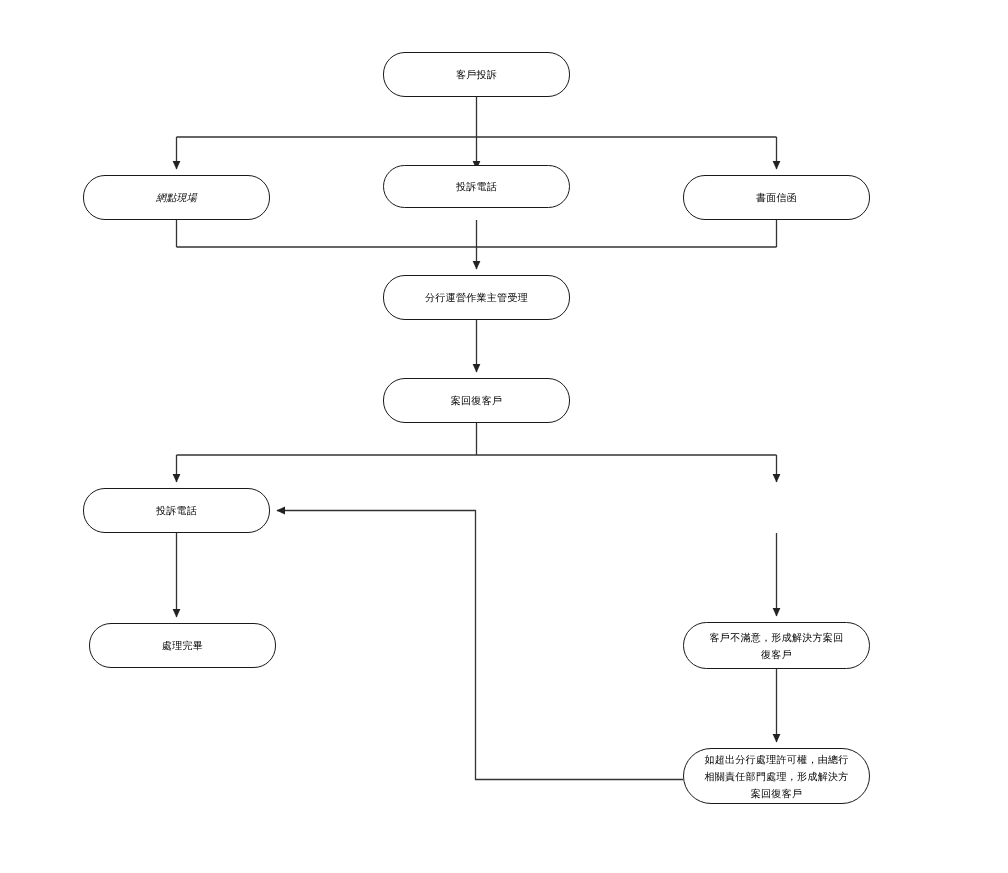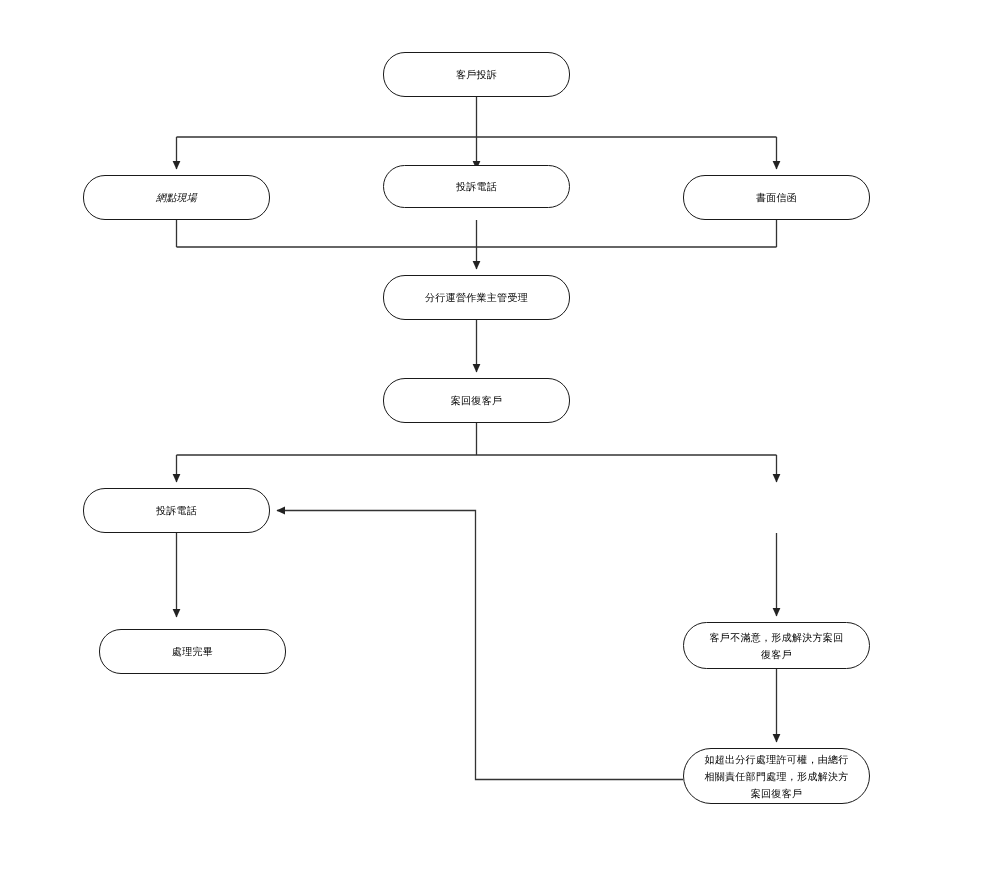--- a/index.html
+++ b/index.html
@@ -116,21 +116,21 @@
 
   <div class="node" style="left:383px; top:378px; width:187px; height:45px;">
     <span class="label">案回復客戶</span>
   </div>
 
   <div class="node" style="left:83px; top:488px; width:187px; height:45px;">
     <span class="label">投訴電話</span>
   </div>
 
 
-  <div class="node" style="left:99px; top:623px; width:187px; height:45px;margin-top:6px;">
+  <div class="node" style="left:89px; top:623px; width:187px; height:45px;">
     <span class="label">處理完畢</span>
   </div>
 
   <div class="node" style="left:683px; top:622px; width:187px; height:47px; border-radius:24px;">
     <span class="label">客戶不滿意，形成解決方案回
 復客戶</span>
   </div>
 
   <div class="node" style="left:683px; top:748px; width:187px; height:56px; border-radius:28px;">
     <span class="label">如超出分行處理許可權，由總行

